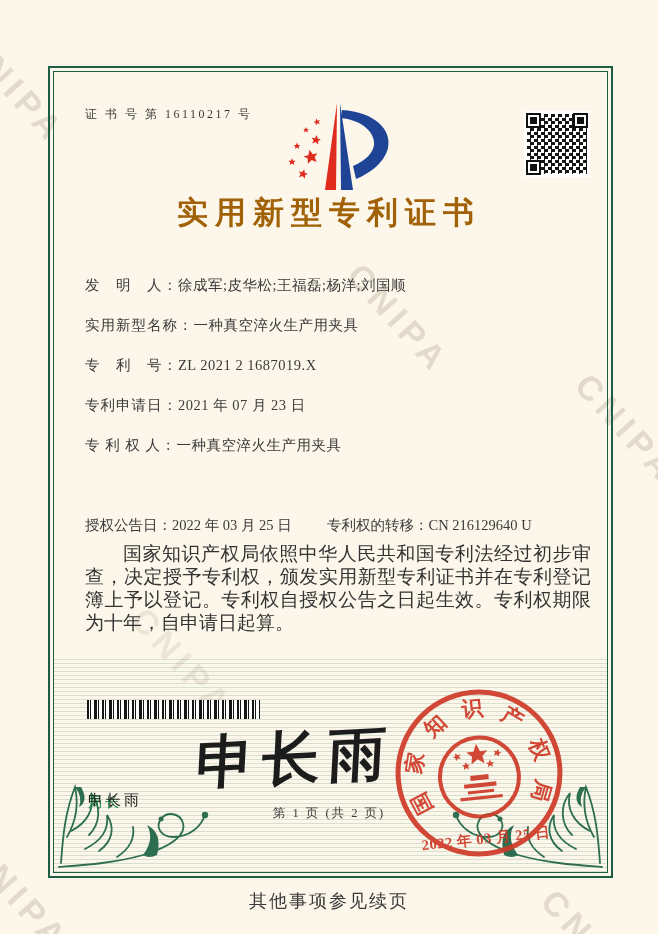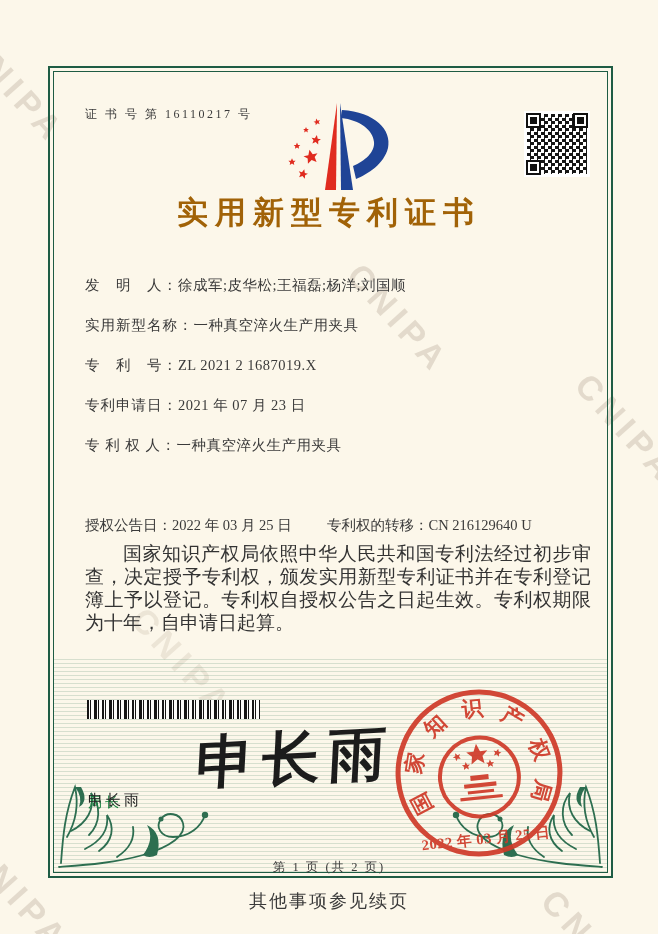--- a/index.html
+++ b/index.html
@@ -81,21 +81,21 @@
   }
   .sig-title{position:absolute;left:88px;top:794px;z-index:4;font-size:14px;letter-spacing:3px;color:#15803d;}
   .sig-name{position:absolute;left:88px;top:791px;z-index:4;font-size:15px;letter-spacing:3px;color:#222;}
   .sig-script{
     position:absolute;left:196px;top:730px;z-index:4;
     font-size:58px;font-weight:600;color:#1c1c1c;letter-spacing:8px;
     transform:rotate(-3deg) skewX(-6deg);line-height:1;white-space:nowrap;
   }
   .stamp{position:absolute;left:392px;top:686px;width:174px;height:174px;z-index:5;transform:rotate(-6deg);opacity:0.92;}
   .page-number{
-    position:absolute;left:0;right:0;top:859px;z-index:4;text-align:center;
+    position:absolute;left:0;right:0;top:805px;z-index:4;text-align:center;
     font-size:12.5px;letter-spacing:2px;color:#3a3a3a;
   }
   .continuation{
     position:absolute;left:0;right:0;top:889px;z-index:2;text-align:center;
     font-size:18px;letter-spacing:2px;color:#3a3a3a;
   }
 </style>
 </head>
 <body>
 

